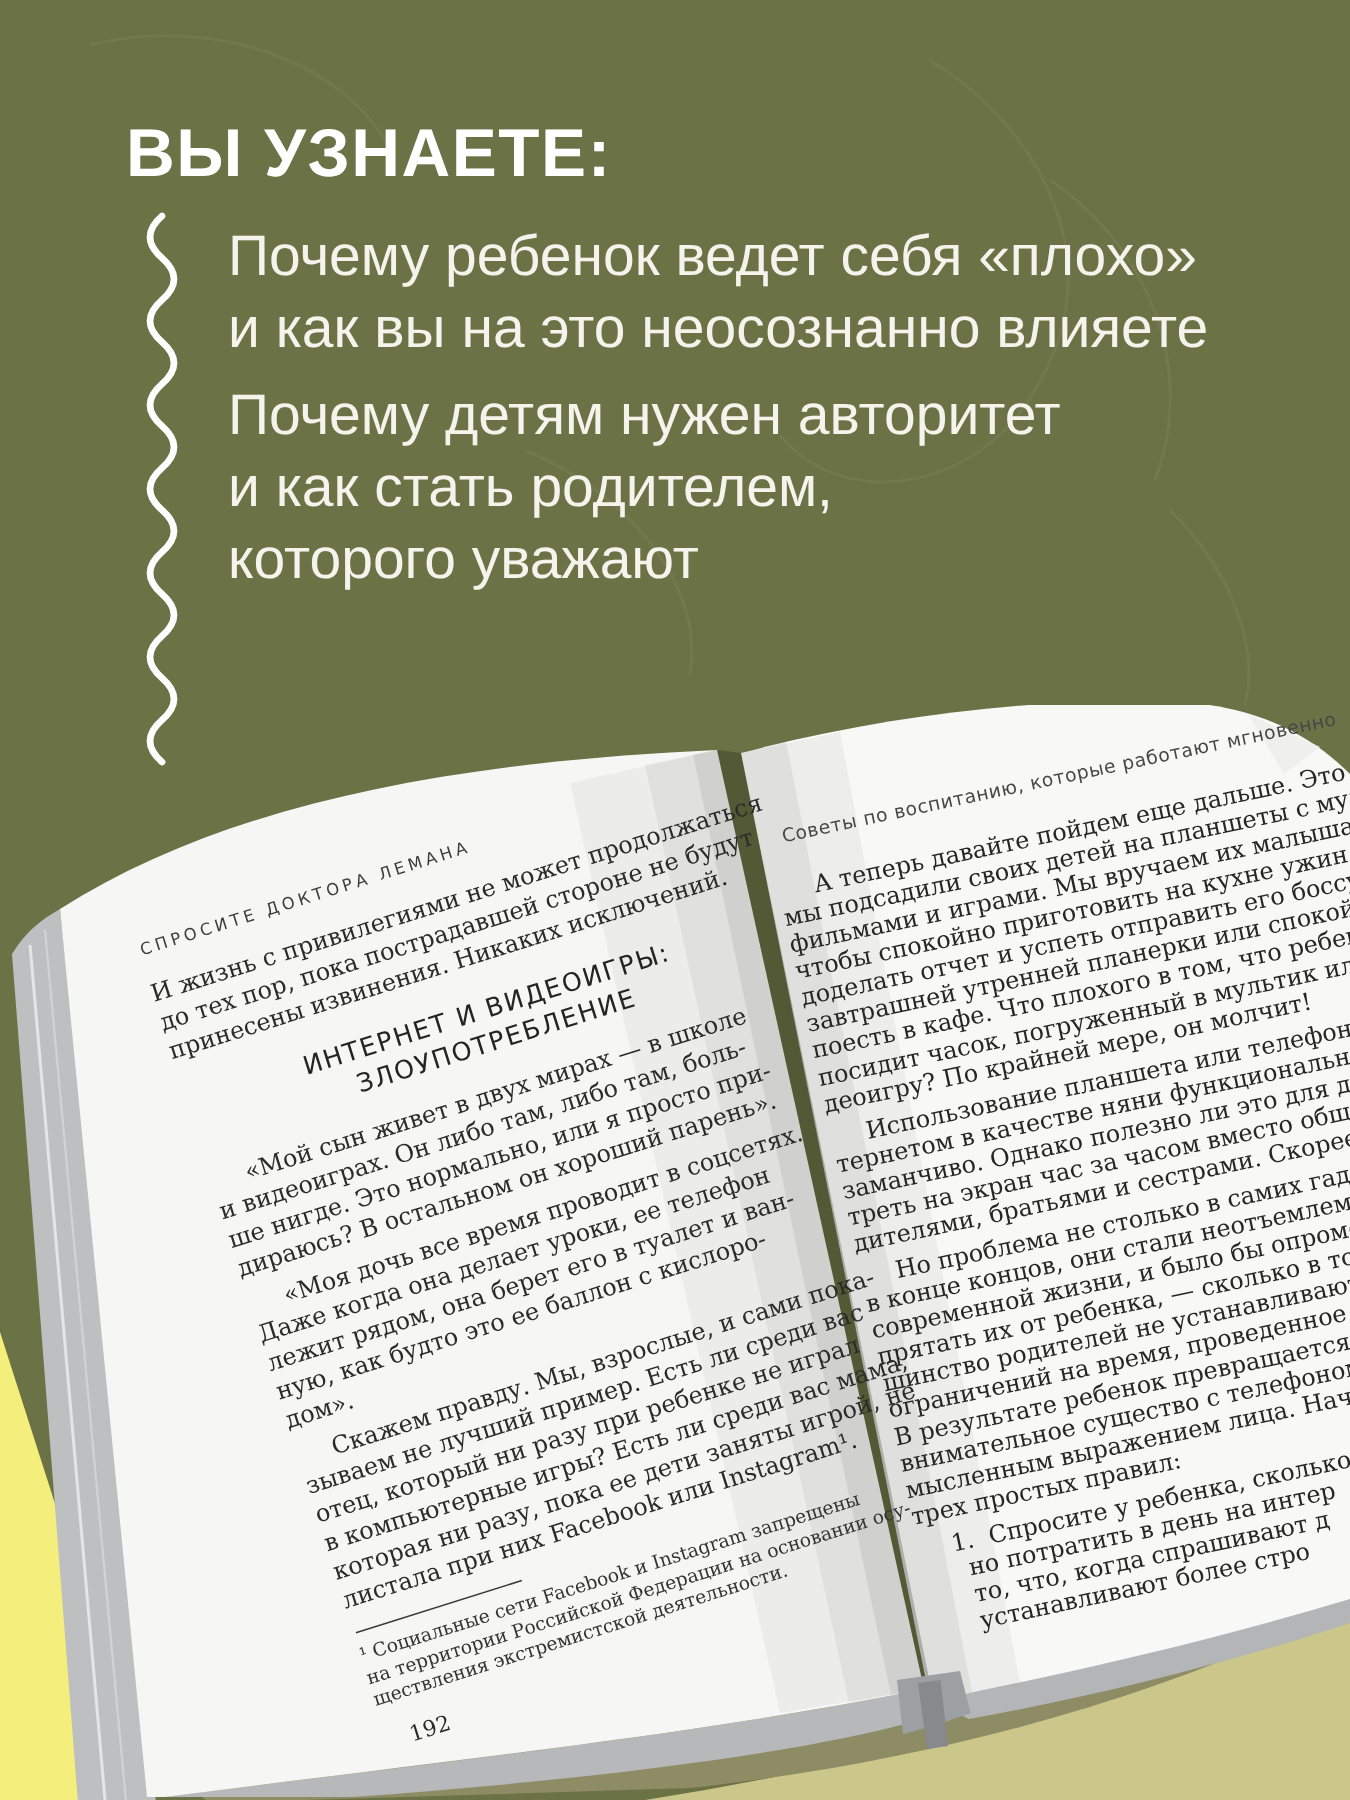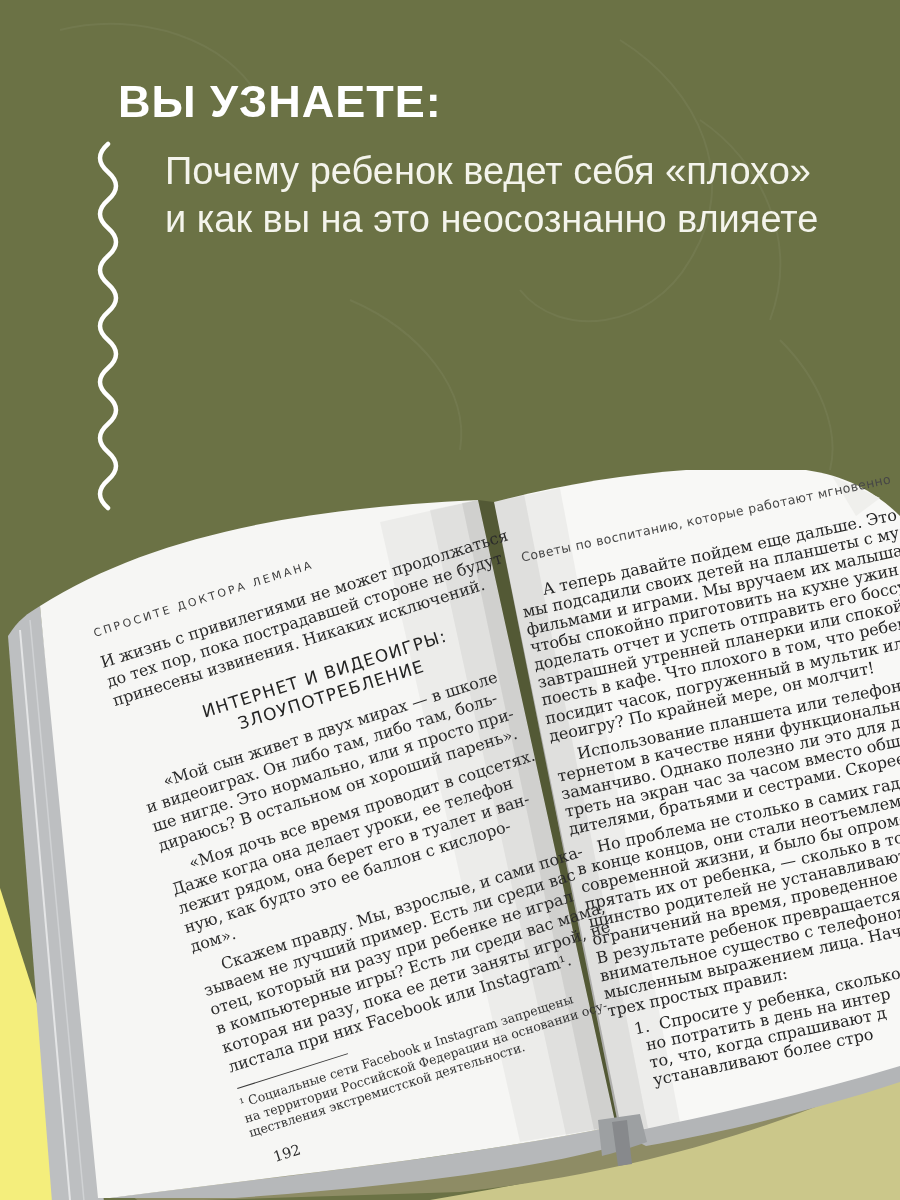--- a/index.html
+++ b/index.html
@@ -3,27 +3,27 @@
 <meta charset="utf-8">
 <style>
   html,body{margin:0;padding:0;background:#ffffff;}
   .canvas{
     position:relative;width:900px;height:1200px;overflow:hidden;
     background:#6b7245;
     font-family:"Liberation Sans", sans-serif;
   }
   
   .banner-heading{
-    position:absolute;left:118px;top:76px;margin:0;
+    position:absolute;left:84px;top:76px;margin:0;
     font-size:45px;font-weight:700;letter-spacing:1px;color:#ffffff;
   }
   .wave-svg{position:absolute;left:92px;top:140px;}
   .bullets{position:absolute;left:148px;top:147px;}
   .bullet{
-    margin:0 0 10px 17px;font-size:38px;line-height:48px;color:#f4f4ec;
+    margin:0 0 10px 4px;font-size:38px;line-height:48px;color:#f4f4ec;
     white-space:pre-line;font-weight:400;
   }
   .texture-svg{position:absolute;left:0;top:0;pointer-events:none;}
   
   .photo{position:absolute;left:0;top:470px;width:900px;height:730px;}
   .photo-svg{position:absolute;left:0;top:0;}
   .page-text{position:absolute;transform-origin:0 0;}
   
   .lp{left:90px;top:158px;width:470px;transform:rotate(-17.5deg);color:#2b2b2b;}
   .lp-head{
@@ -76,20 +76,23 @@
   <h1 class="banner-heading">ВЫ УЗНАЕТЕ:</h1>
 
   <svg class="wave-svg" width="32" height="372" viewBox="0 0 32 372">
     <path d="M16,4 q-16,14 0,28 q16,14 0,28 q-16,14 0,28 q16,14 0,28 q-16,14 0,28 q16,14 0,28
              q-16,14 0,28 q16,14 0,28 q-16,14 0,28 q16,14 0,28 q-16,14 0,28 q16,14 0,28 q-16,14 0,28" fill="none" stroke="#ffffff" stroke-width="4.5" stroke-linecap="round"></path>
   </svg>
 
   <div class="bullets">
     <p class="bullet">Почему ребенок ведет себя «плохо»
 и как вы на это неосознанно влияете</p>
+    <p class="bullet">Почему детям нужен авторитет
+и как стать родителем,
+которого уважают</p>
   </div>
 
   <div class="photo">
 
     <svg class="photo-svg" width="900" height="730" viewBox="0 0 900 730">
 
       <path d="M0,418 L100,730 L0,730 Z" fill="#f4ee7c"></path>
       <path d="M430,730 C 620,700 780,650 900,592 L900,730 Z" fill="#cbc78a"></path>
 
       <path d="M70,680 L140,732 L460,722 C 660,700 800,648 900,600 L900,556 C 780,618 620,660 420,690 Z" fill="#8e8c65"></path>

